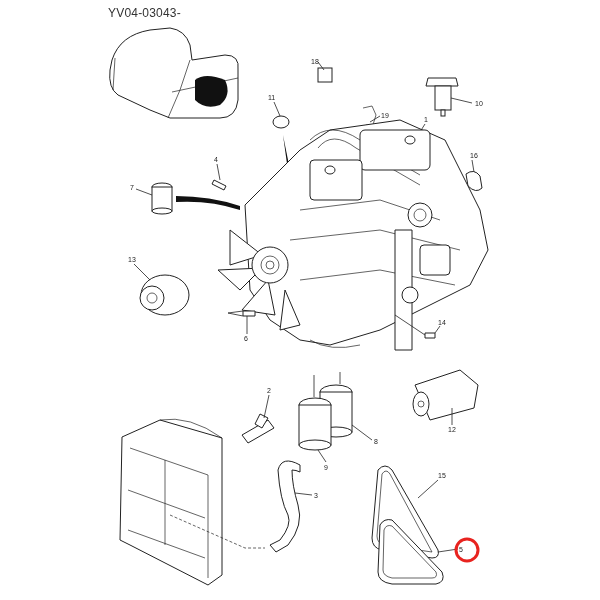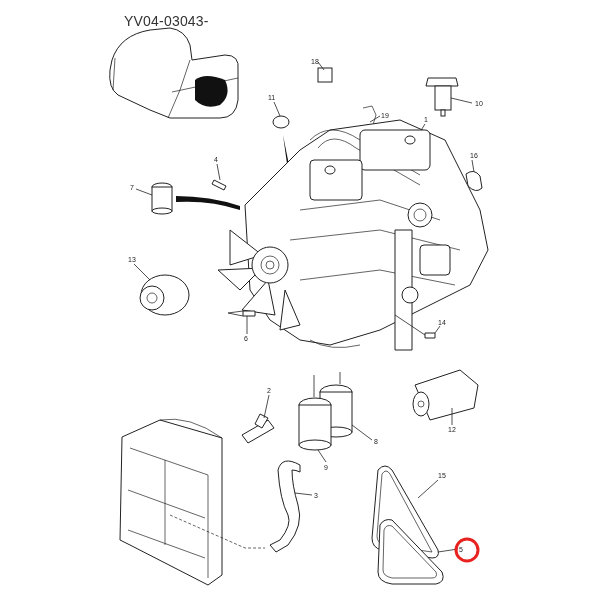--- a/index.html
+++ b/index.html
@@ -1,17 +1,17 @@
 <!DOCTYPE html>
 <html><head>
 <meta charset="utf-8">
 <style>
   html, body { margin:0; padding:0; background:#ffffff; }
   body { width:600px; height:600px; position:relative; overflow:hidden; font-family:"Liberation Sans", sans-serif; }
-  .doc-id { position:absolute; left:108px; top:13px; font-size:14px; color:#333; letter-spacing:0.2px;margin-left:16px; }
+  .doc-id { position:absolute; left:108px; top:6px; font-size:12px; color:#333; letter-spacing:0.2px; }
   svg.diagram { position:absolute; left:0; top:0; width:600px; height:600px; }
   .lbl { font-family:"Liberation Sans", sans-serif; font-size:7px; fill:#222; }
   .ln { stroke:#222; stroke-width:0.8; fill:none; }
   .part { stroke:#222; stroke-width:1; fill:#fff; }
   .thin { stroke:#222; stroke-width:0.7; fill:none; }
 </style>
 </head>
 <body>
 
 <div class="doc-id">YV04-03043-</div>

